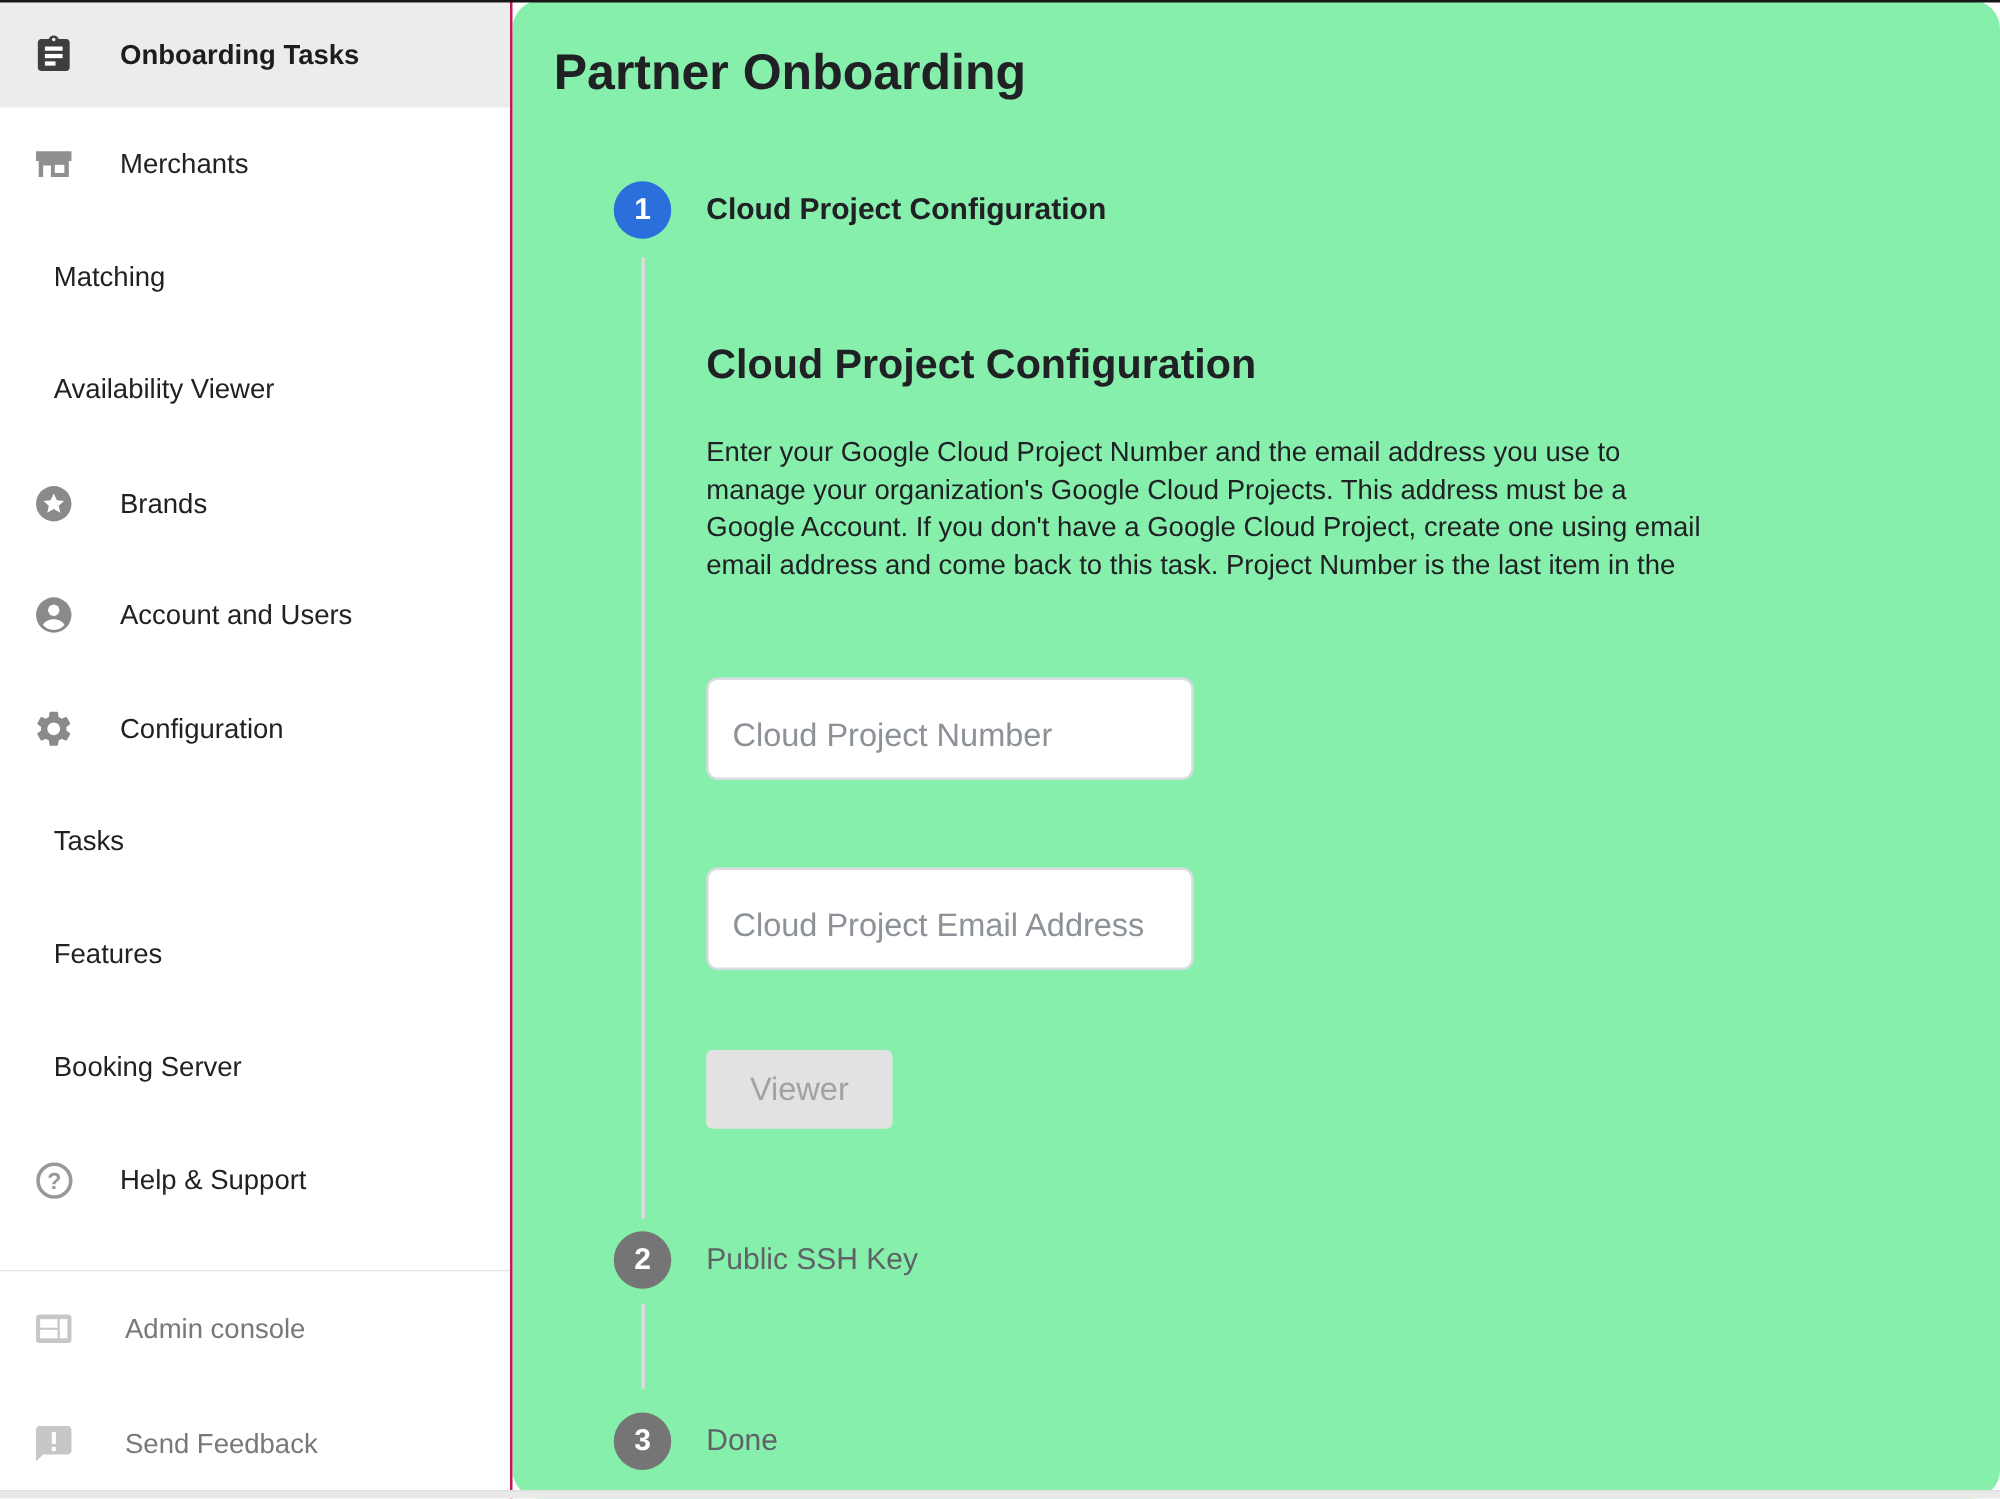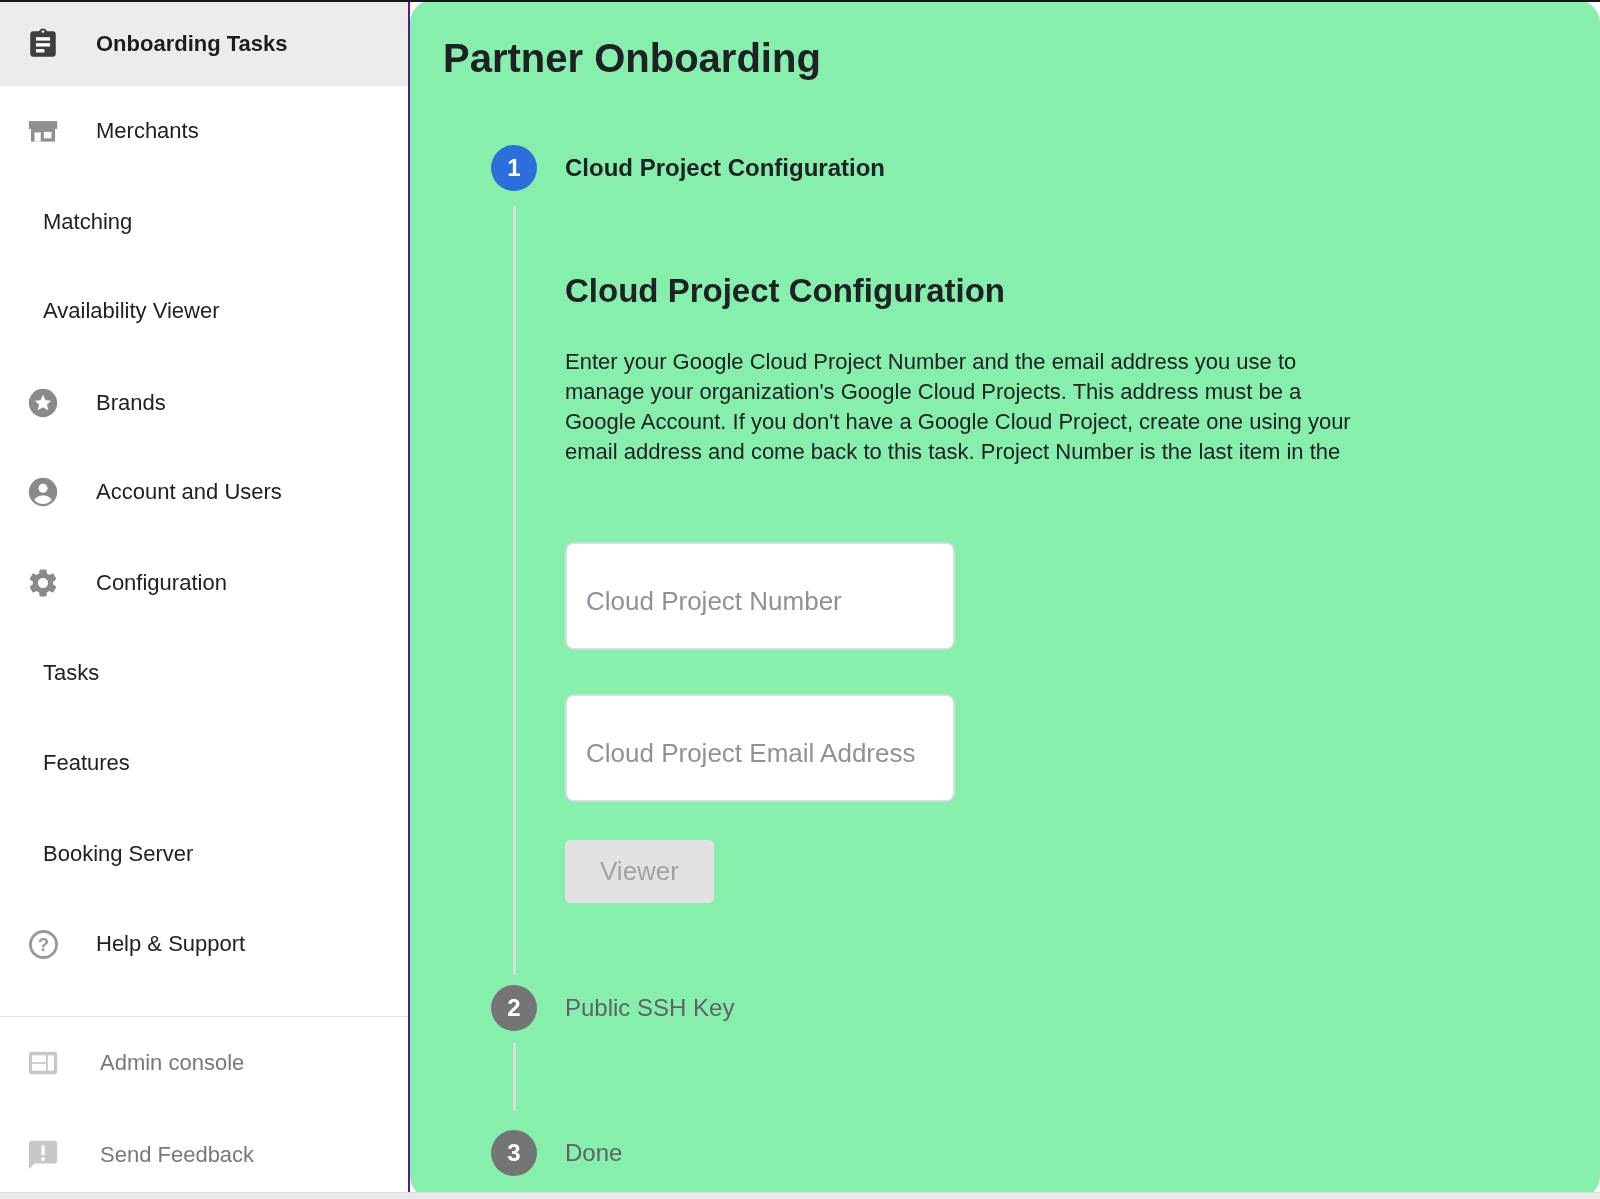--- a/index.html
+++ b/index.html
@@ -4,21 +4,21 @@
 <style>
   * { margin:0; padding:0; box-sizing:border-box; }
   html,body { background:#fff; }
   body { font-family:"Liberation Sans","DejaVu Sans",sans-serif; color:#212121; }
   .page { position:relative; width:1600px; height:1199px; overflow:hidden; background:#fff; }
 
   .top-border { position:absolute; left:0; top:0; width:100%; height:2px; background:#161616; z-index:30; }
   .bottom-strip { position:absolute; left:0; top:1192px; width:100%; height:7px; background:#e9e9e9; border-top:1px solid #dedede; z-index:25; }
 
   
-  .sidebar { position:absolute; left:0; top:0; width:410px; height:1199px; background:#fff; border-right:2px solid #4c1d95; z-index:10; }
+  .sidebar { position:absolute; left:0; top:0; width:410px; height:1199px; background:#fff; border-right:2px solid #be185d; z-index:10; }
   .nav-row { position:absolute; left:0; width:408px; height:90px; cursor:pointer; }
   .nav-row.active { background:#ececec; }
   .nav-icon { position:absolute; left:26px; top:50%; transform:translateY(-50%); width:34px; height:34px; display:flex; align-items:center; justify-content:center; }
   .nav-label { position:absolute; left:96px; top:50%; transform:translateY(-50%); font-size:22px; color:#212121; white-space:nowrap; }
   .nav-row.no-icon .nav-label { left:43px; }
   .nav-row.active .nav-label { font-weight:bold; color:#1d1d1d; }
   .sidebar-divider { position:absolute; left:0; top:1016px; width:408px; height:1px; background:#e2e2e2; }
   .nav-row.footer .nav-label { left:100px; color:#787878; }
 
   
@@ -30,21 +30,21 @@
   .step-circle.active { background:#2a6fdb; }
   .step-circle.pending { background:#757575; }
   .step-label { position:absolute; left:155px; transform:translateY(-50%); font-size:24px; white-space:nowrap; }
   .step-label.active { font-weight:bold; color:#202124; }
   .step-label.pending { color:#5f6368; }
   .connector { position:absolute; left:103px; width:2.5px; background:#dcdcdc; }
 
   .content-heading { position:absolute; left:155px; top:272px; font-size:33px; font-weight:bold; color:#202124; white-space:nowrap; }
   .content-desc { position:absolute; left:155px; top:347px; width:950px; font-size:22px; line-height:30px; color:#202124; }
 
-  .text-field { position:absolute; left:155px; width:390px; height:108px; border:2px solid #d9dce1; border-radius:9px; background:#fff;
+  .text-field { position:absolute; left:155px; width:390px; height:82px; border:2px solid #d9dce1; border-radius:9px; background:#fff;
                 font-family:"Liberation Sans","DejaVu Sans",sans-serif; font-size:26px; color:#3c4043; padding:10px 0 0 19px; outline:none; }
   .text-field::placeholder { color:#8d9298; opacity:1; }
   .field-1 { top:542px; }
   .field-2 { top:694px; }
 
   .submit-btn { position:absolute; left:155px; top:840px; width:149px; height:63px; background:#e2e2e2; border:none; border-radius:5px;
                 font-family:"Liberation Sans","DejaVu Sans",sans-serif; font-size:26px; font-weight:500; color:#a0a2a5; cursor:default; }
 
   .icon-svg { display:block; }
 </style>
@@ -175,21 +175,21 @@
         <span>1</span>
       </div>
       <div class="step-label active" style="top:168px;">Cloud Project Configuration</div>
 
       <div class="connector" style="top:206px;height:769px;"></div>
 
       <h2 class="content-heading">Cloud Project Configuration</h2>
       <div class="content-desc">
         <div>Enter your Google Cloud Project Number and the email address you use to</div>
         <div>manage your organization's Google Cloud Projects. This address must be a</div>
-        <div>Google Account. If you don't have a Google Cloud Project, create one using your</div>
+        <div>Google Account. If you don't have a Google Cloud Project, create one using email</div>
         <div>email address and come back to this task. Project Number is the last item in the</div>
       </div>
 
       <input class="text-field field-1" type="text" placeholder="Cloud Project Number" style="">
 
       <input class="text-field field-2" type="text" placeholder="Cloud Project Email Address" style="">
 
       <button class="submit-btn">Viewer</button>
 
       <div class="step-circle pending" style="left:81px;top:985px;">

